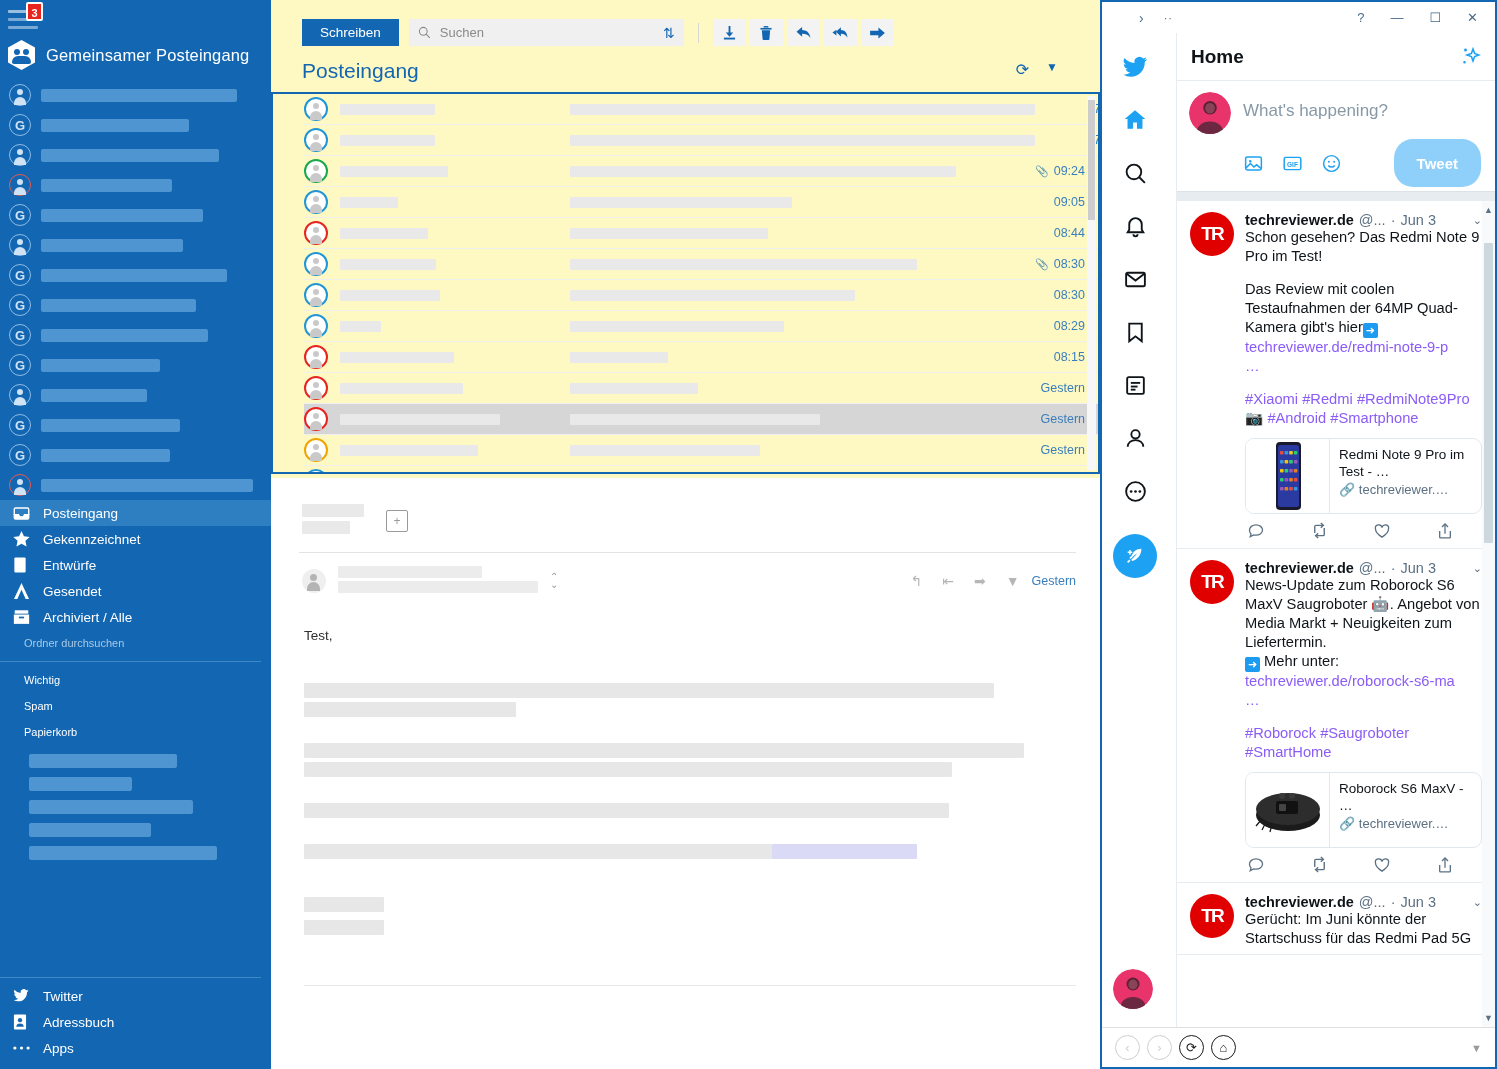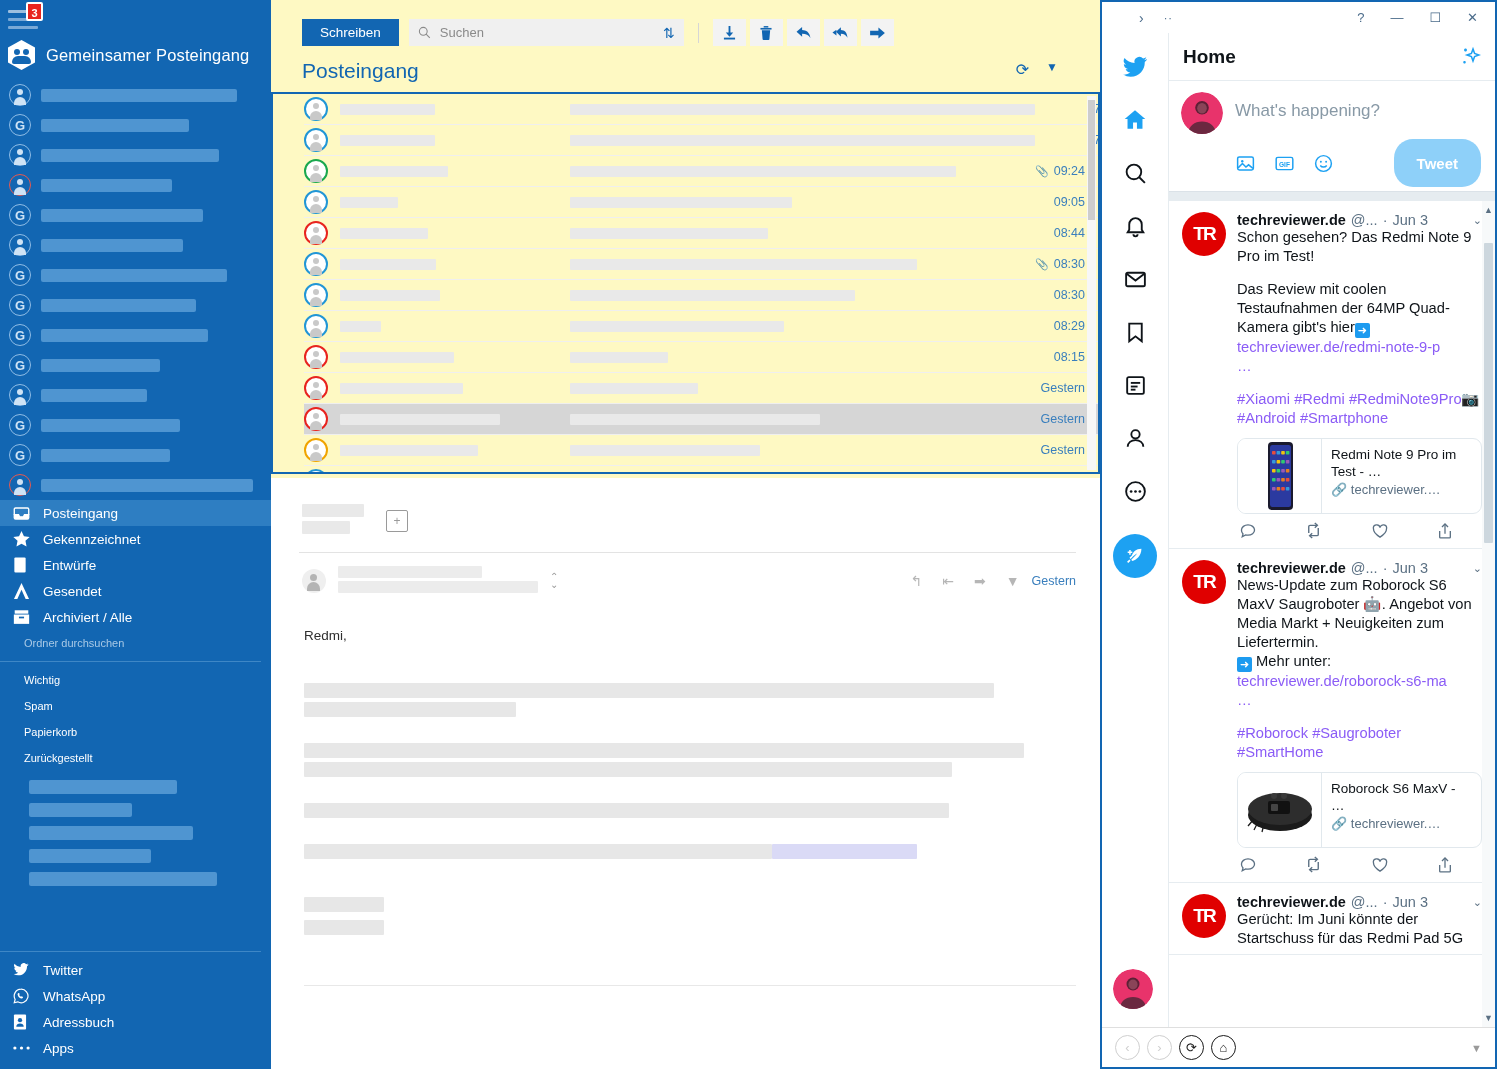--- a/index.html
+++ b/index.html
@@ -179,21 +179,21 @@
     border: 2px solid #1266b2; border-left: 2px solid #1266b2;
     background: #fff; display: flex; flex-direction: column; position: relative;
   }
   .tw-title {
     height: 31px; display: flex; align-items: center; gap: 4px;
     padding: 0 6px 0 9px; flex: 0 0 31px;
   }
   .tw-title .tt-ic { color: #4a6b8a; font-size: 14px; padding: 0 8px; cursor: pointer; }
   .tw-title .spacer { flex: 1 1 auto; }
   .tw-win { color: #4a6b8a; font-size: 13px; padding: 0 11px; cursor: pointer; }
-  .tw-body { flex: 1 1 auto; display: flex; overflow: hidden; }
+  .tw-body { flex: 1 1 auto; display: flex; overflow: hidden; gap: 8px; }
   .tw-rail {
     width: 66px; flex: 0 0 66px; display: flex; flex-direction: column;
     align-items: center; padding-top: 14px; gap: 13px; position: relative;
   }
   .rail-ic {
     width: 40px; height: 40px; display: flex; align-items: center; justify-content: center;
     cursor: pointer; color: #0f1419;
   }
   .rail-ic.blue { color: #1da1f2; }
   .fab {
@@ -392,49 +392,39 @@
     <span>Archiviert / Alle</span>
   </div>
       </div>
 
     <div class="subfolder dim">Ordner durchsuchen</div>
     <div class="sidebar-sep"></div>
     <div id="subfolders">
   <div class="subfolder">Wichtig</div>
   <div class="subfolder">Spam</div>
   <div class="subfolder">Papierkorb</div>
-  <div class="subfolder">Zurückgestellt</div>
       </div>
     <div id="blurfolders">
   <div class="blur-folder" style="width:148px"></div>
   <div class="blur-folder" style="width:103px"></div>
   <div class="blur-folder" style="width:164px"></div>
   <div class="blur-folder" style="width:122px"></div>
   <div class="blur-folder" style="width:188px"></div>
       </div>
 
     <div class="bottom-nav">
       <div class="sidebar-sep"></div>
       <div id="bottomnav">
   <div class="bnav-item">
     <span class="ficon">
               <svg width="16" height="14" viewBox="0 0 24 21" fill="#fff">
                 <path d="M23 2.4c-.8.4-1.7.6-2.6.8 1-.6 1.7-1.5 2-2.6-.9.5-1.9.9-2.9 1.1A4.6 4.6 0 0 0 11.6 6C7.8 5.7 4.5 3.9 2.3 1.2A4.6 4.6 0 0 0 3.7 7.3c-.7 0-1.4-.2-2-.5a4.6 4.6 0 0 0 3.7 4.5c-.6.2-1.3.2-2 .1a4.6 4.6 0 0 0 4.3 3.2A9.2 9.2 0 0 1 1 16.5a13 13 0 0 0 7 2c8.4 0 13-7 13-13v-.6c.9-.6 1.6-1.4 2.2-2.3z"></path>
               </svg>
             </span>
     <span>Twitter</span>
-  </div>
-  <div class="bnav-item">
-    <span class="ficon">
-              <svg width="16" height="16" viewBox="0 0 20 20" fill="none" stroke="#fff" stroke-width="1.5">
-                <path d="M10 1.5a8.5 8.5 0 0 0-7.3 12.8L1.6 18.4l4.3-1.1A8.5 8.5 0 1 0 10 1.5z"></path>
-                <path d="M6.8 6.2c.4-.1.8.1 1 .5l.6 1.2-.7.8c.5 1 1.3 1.8 2.3 2.3l.8-.7 1.2.6c.4.2.6.6.5 1a2 2 0 0 1-2.3 1.3c-2-.4-3.9-2.3-4.3-4.3a2 2 0 0 1 .9-2.7z" fill="#fff" stroke="none"></path>
-              </svg>
-            </span>
-    <span>WhatsApp</span>
   </div>
   <div class="bnav-item">
     <span class="ficon">
               <svg width="14" height="16" viewBox="0 0 15 17" fill="#fff">
                 <rect x="1" y="0.5" width="13" height="16" rx="1"></rect>
                 <circle cx="7.5" cy="6.5" r="2.3" fill="#1266b2"></circle>
                 <path d="M3.5 13.5c0-2.2 1.8-3.3 4-3.3s4 1.1 4 3.3z" fill="#1266b2"></path>
               </svg>
             </span>
     <span>Adressbuch</span>
@@ -668,21 +658,21 @@
         <div class="msg-actions" id="msgacts">
   <span>↰</span>
   <span>⇤</span>
   <span>➡</span>
   <span>▼</span>
           </div>
         <div class="msg-date">Gestern</div>
       </div>
 
       <div class="body">
-        <div class="hello">Redmi,</div>
+        <div class="hello">Test,</div>
         <div id="bodyblocks">
   <div style="margin-bottom:22px">
     <span class="bl " style="display:inline-block;width:690px;vertical-align:top"></span><span class="bl " style="display:inline-block;width:212px;vertical-align:top"></span>
   </div>
   <div style="margin-bottom:22px">
     <span class="bl " style="display:inline-block;width:720px;vertical-align:top"></span><span class="bl " style="display:inline-block;width:648px;vertical-align:top"></span>
   </div>
   <div style="margin-bottom:22px">
     <span class="bl " style="display:inline-block;width:645px;vertical-align:top"></span>
   </div>

